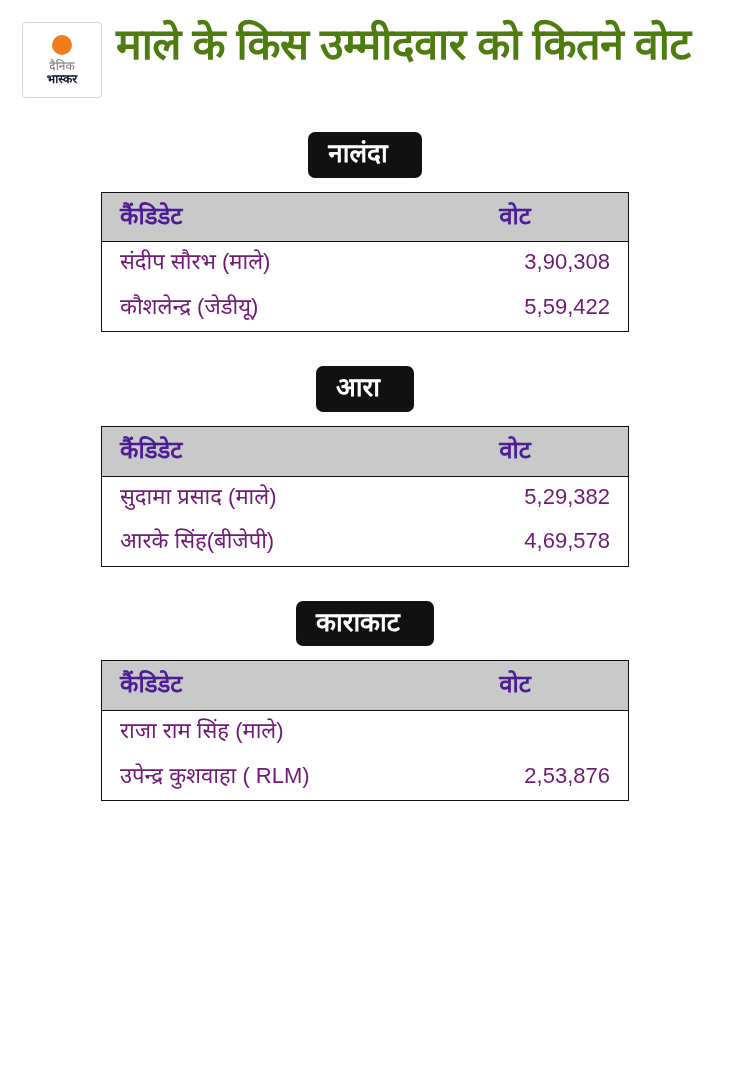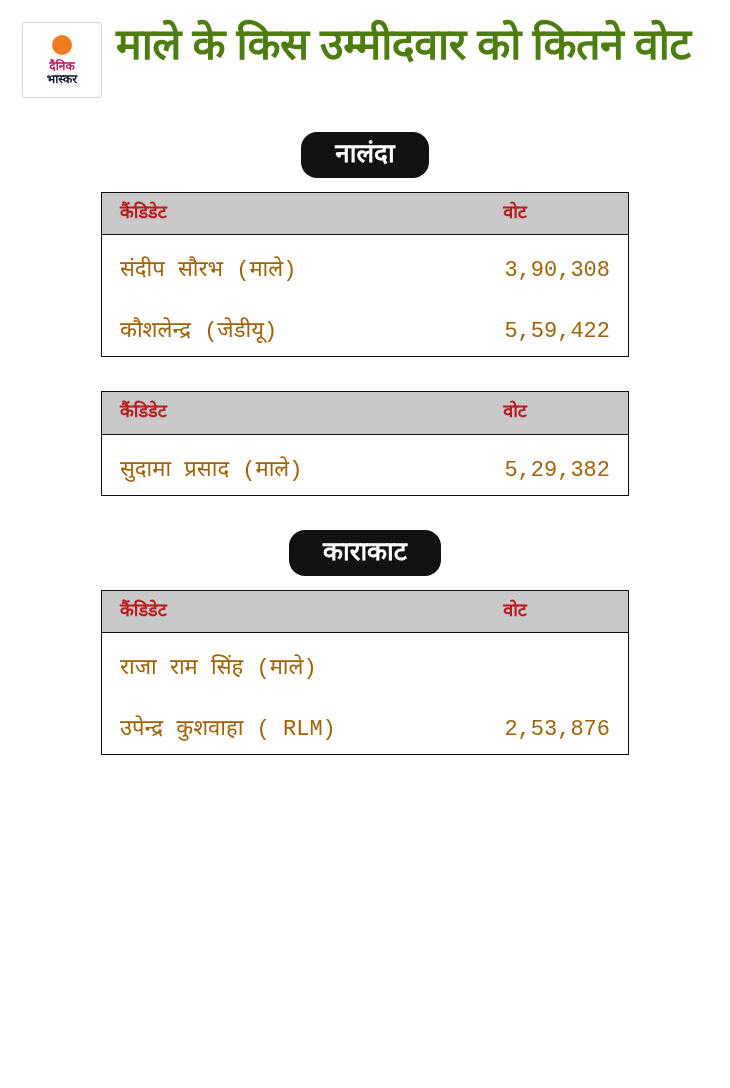--- a/index.html
+++ b/index.html
@@ -42,23 +42,23 @@
   }
   .logo-mark {
     width: 20px;
     height: 20px;
     border-radius: 50%;
     background: #f07c1e;
     margin-bottom: 5px;
   }
   .logo-line1 {
     font-size: 12px;
-    font-weight: 700;
+    font-weight: 400;
     line-height: 1.05;
-    color: #be185d;
+    color: #737373;
   }
   .logo-line2 {
     font-size: 12px;
     font-weight: 700;
     line-height: 1.05;
     color: #0f172a;
   }
   .title {
     margin-left: 14px;
     font-size: 43px;
@@ -78,58 +78,57 @@
   }
   .chip-wrap {
     display: flex;
     justify-content: center;
   }
   .chip {
     background: #111111;
     color: #ffffff;
     font-size: 26px;
     font-weight: 700;
-    padding: 7px 34px 10px 34px;
-    border-radius: 16px;
+    padding: 7px 34px 10px 20px;
+    border-radius: 7px;
     line-height: 1.1;
     display: inline-block;
   }
   .table {
     margin: 14px auto 0 auto;
     width: 528px;
     border: 1px solid #111111;
     box-sizing: border-box;
     background: #fff;
   }
   .thead {
     display: flex;
     background: #c9c9c9;
     border-bottom: 1px solid #111111;
   }
   .th {
-    font-size: 18px;
+    font-size: 24px;
     font-weight: 700;
     padding: 9px 18px 11px 18px;
     line-height: 1.2;
-    color: #b91c1c;
+    color: #4c1d95;
   }
   .th.cand { flex: 1 1 auto; text-align: left; }
   .th.vote { width: 190px; text-align: center; }
 
   .trow {
     display: flex;
     align-items: baseline;
   }
   .td {
     font-size: 22px;
     font-weight: 400;
-    padding: 22px 18px 11px 18px;
+    padding: 6px 18px 11px 18px;
     line-height: 1.25;
-    color: #a16207;
-    font-family: Liberation Mono, monospace;
+    color: #701a75;
   }
   .td.cand { flex: 1 1 auto; text-align: left; }
   .td.vote { width: 190px; text-align: right; }
 </style>
 </head>
 <body>
 
 <div class="page">
 
   <div class="header">
@@ -155,29 +154,36 @@
         <div class="td vote">3,90,308</div>
       </div>
       <div class="trow">
         <div class="td cand">कौशलेन्द्र (जेडीयू)</div>
         <div class="td vote">5,59,422</div>
       </div>
     </div>
   </div>
 
   <div class="section">
+    <div class="chip-wrap">
+      <div class="chip">आरा</div>
+    </div>
     <div class="table">
       <div class="thead">
         <div class="th cand">कैंडिडेट</div>
         <div class="th vote">वोट</div>
       </div>
       <div class="trow">
         <div class="td cand">सुदामा प्रसाद (माले)</div>
         <div class="td vote">5,29,382</div>
       </div>
+      <div class="trow">
+        <div class="td cand">आरके सिंह(बीजेपी)</div>
+        <div class="td vote">4,69,578</div>
+      </div>
     </div>
   </div>
 
   <div class="section">
     <div class="chip-wrap">
       <div class="chip">काराकाट</div>
     </div>
     <div class="table">
       <div class="thead">
         <div class="th cand">कैंडिडेट</div>

